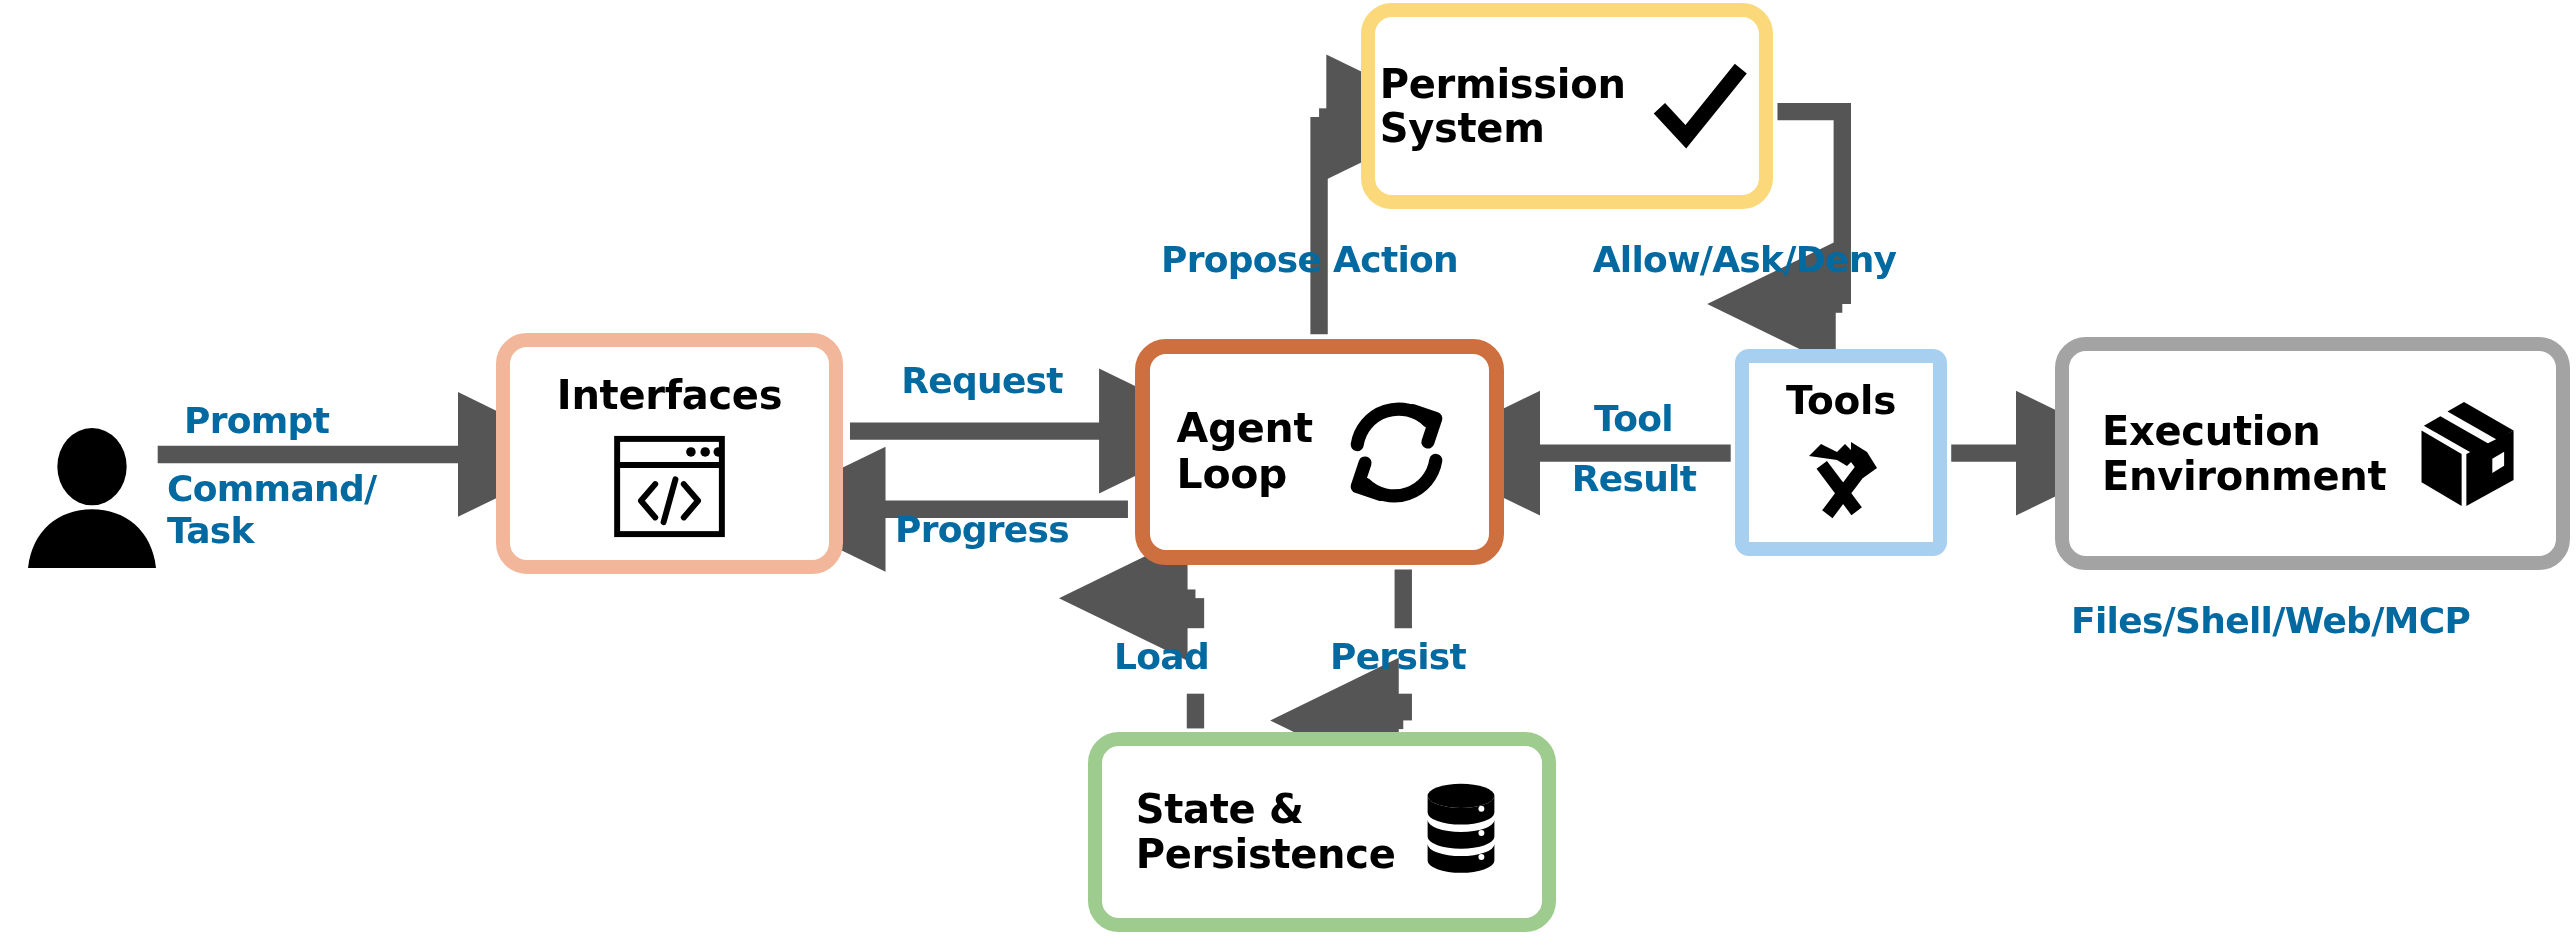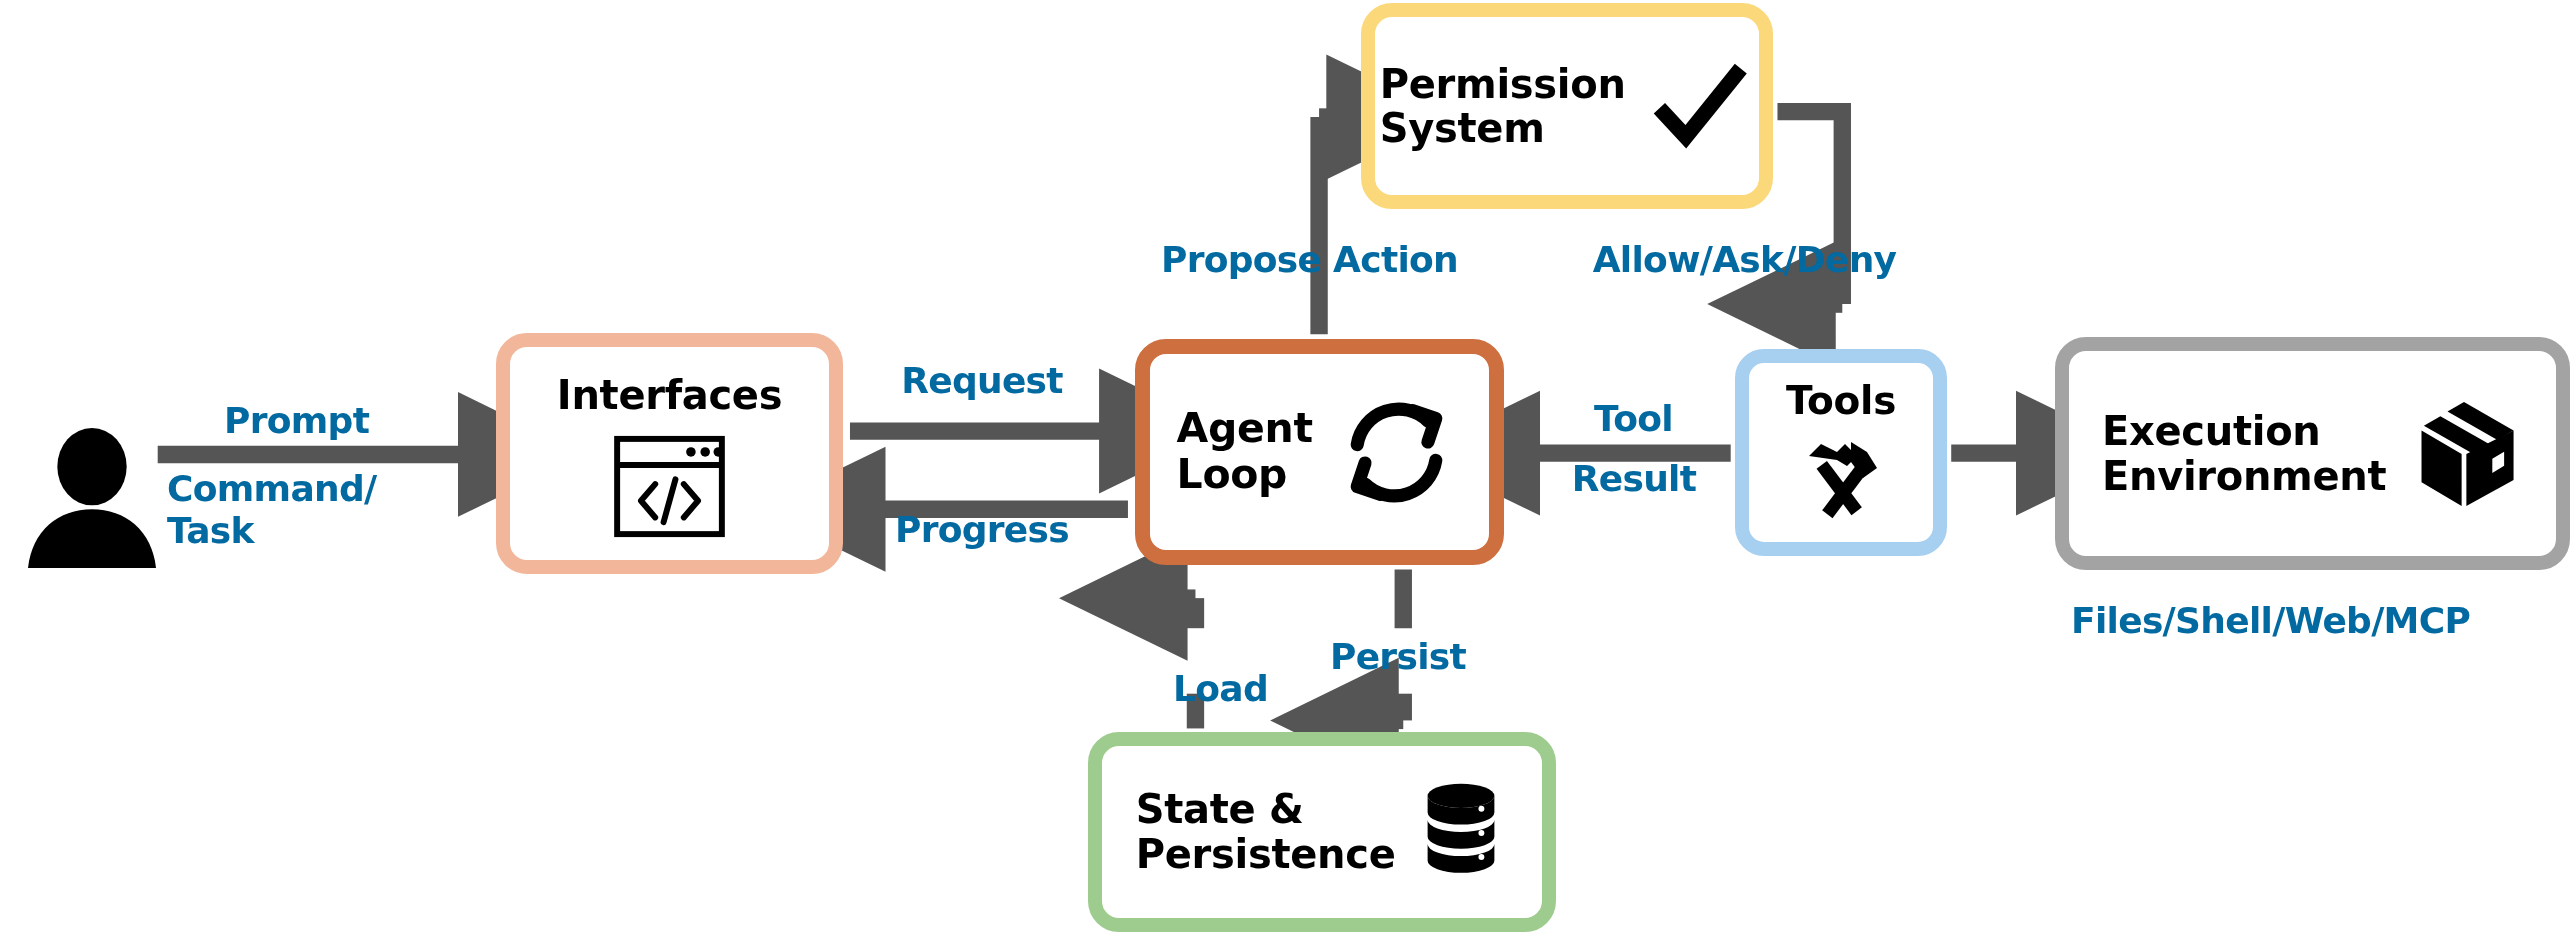--- a/index.html
+++ b/index.html
@@ -77,21 +77,21 @@
   #node-permission {
     left: 1361px; top: 3.3px; width: 412px; height: 206px;
     border: 14.7px solid #FBD97A;
     border-radius: 31px;
   }
   #node-permission .node-label { font-size: 40px; }
 
   #node-tools {
     left: 1735px; top: 349px; width: 212px; height: 207px;
     border: 14px solid #A7CFF0;
-    border-radius: 29px;
+    border-radius: 14px;
     align-items: center;
   }
   #node-tools .node-inner { flex-direction: column; gap: 4px; padding: 0 6.7px; }
   #node-tools .node-label { font-size: 39px; text-align: center; }
 
   #node-execution {
     left: 2055px; top: 337px; width: 515px; height: 233px;
     border: 14.7px solid #A3A3A3;
     border-radius: 31px;
   }
@@ -117,29 +117,29 @@
     font-family: "DejaVu Sans", sans-serif;
     font-weight: 700;
     color: #0369a1;
     font-size: 36px;
     line-height: 1.18;
     white-space: pre-line;
     letter-spacing: -0.7px;
   }
   .el-center { text-align: center; }
 
-  #lbl-prompt      { left: 184px;  top: 400px;  width: 174px; text-align: left; margin-left: 40px; }
+  #lbl-prompt      { left: 184px;  top: 400px;  width: 174px; text-align: left; }
   #lbl-command     { left: 167px;  top: 468px;  width: 200px; text-align: left; }
   #lbl-request     { left: 882px; top: 360px;  width: 200px; }
   #lbl-progress    { left: 875px; top: 509px;  width: 214px; }
   #lbl-propose     { left: 1136px; top: 239px;  width: 347px; }
   #lbl-allow       { left: 1564px; top: 239px;  width: 361px; }
   #lbl-tool        { left: 1550px; top: 398px;  width: 167px; }
   #lbl-result      { left: 1544px; top: 458px;  width: 180px; }
-  #lbl-load        { left: 1147px; top: 636px;  width: 147px; margin-top: 32px; }
+  #lbl-load        { left: 1088px; top: 636px;  width: 147px; }
   #lbl-persist     { left: 1308px; top: 636px;  width: 180px; }
   #lbl-files       { left: 2071px; top: 600px;  width: 494px; text-align: left; }
 
   .arrow-svg {
     position: absolute;
     left: 0; top: 0;
     width: 2576px; height: 939px;
     pointer-events: none;
   }
 </style>

